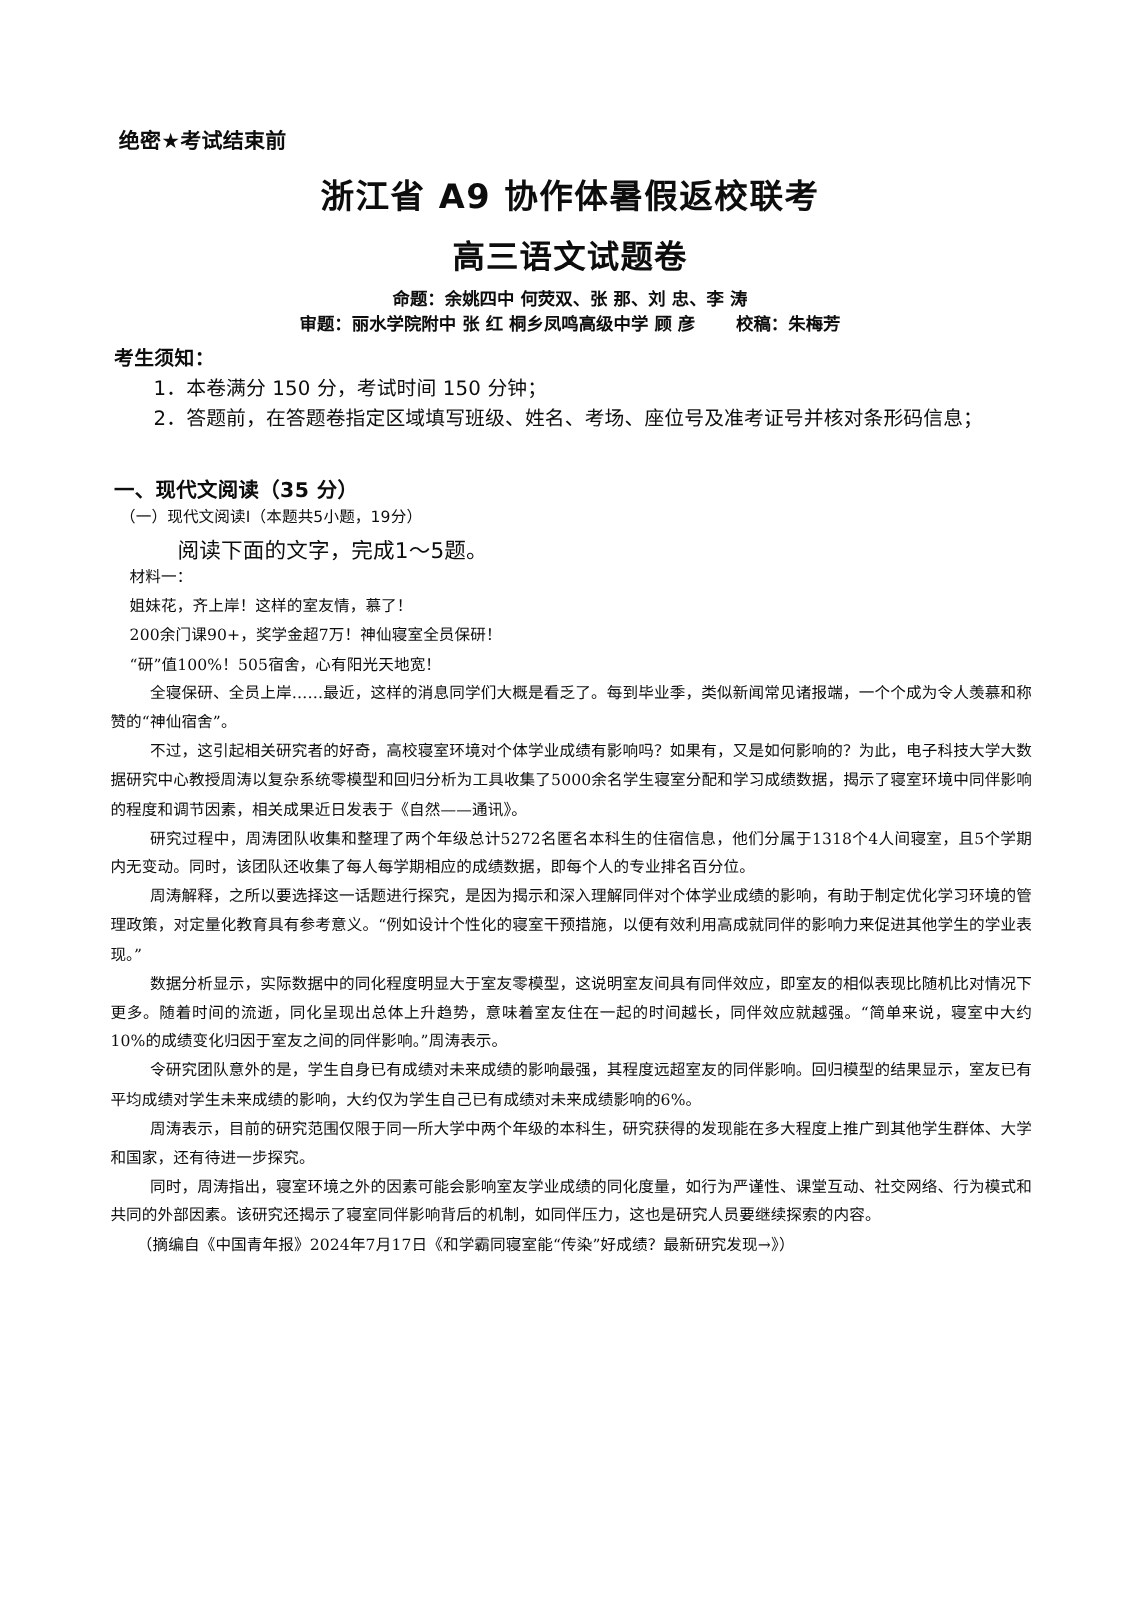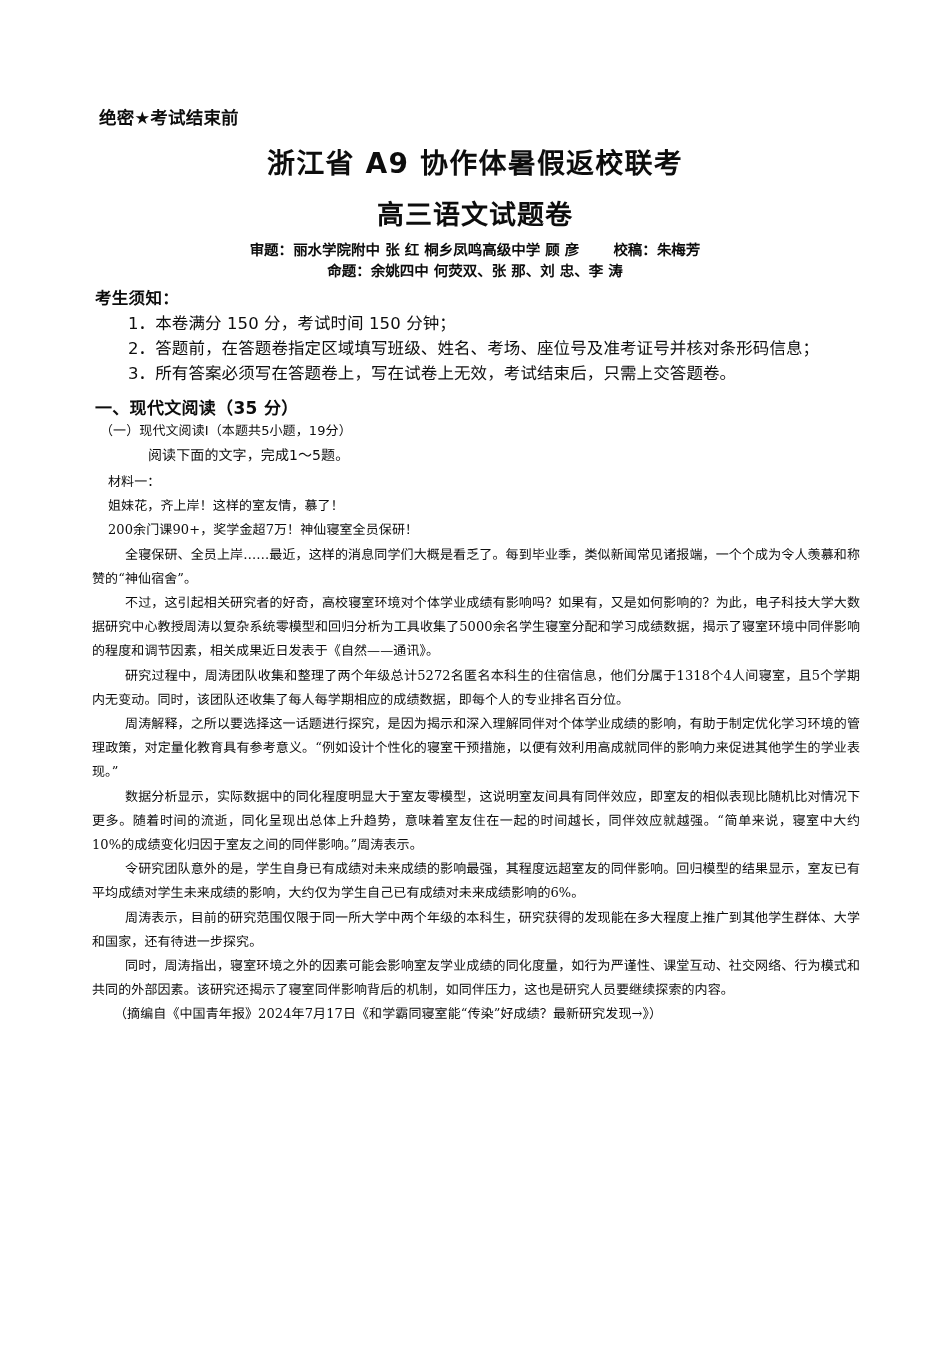--- a/index.html
+++ b/index.html
@@ -116,21 +116,21 @@
     font-family: "DejaVu Sans", "Liberation Sans", sans-serif;
     font-size: 13px;
     letter-spacing: 0.1px;
     white-space: nowrap;
   }
   .sec-h3 {
     position: absolute;
     left: 148px;
     top: 444px;
     font-family: "DejaVu Sans", "Liberation Sans", sans-serif;
-    font-size: 14px;
+    font-size: 18px;
     letter-spacing: 0.1px;
     white-space: nowrap;
   }
 
   
   .article {
     position: absolute;
     left: 92px;
     top: 470px;
     width: 768px;
@@ -175,39 +175,39 @@
 <body>
 
 <div class="page">
 
   <div class="secrecy">绝密★考试结束前</div>
 
   <div class="title-main">浙江省 A9 协作体暑假返校联考</div>
   <div class="title-sub">高三语文试题卷</div>
 
   <div class="credits">
+    <div class="line"><span>命题：</span><span>余姚四中 何荧双、张 那、刘 忠、李 涛</span></div>
     <div class="line second"><span>审题：</span><span>丽水学院附中 张 红  桐乡凤鸣高级中学 顾 彦</span><span class="sp-wide"></span><span>校稿：</span><span>朱梅芳</span></div>
-    <div class="line"><span>命题：</span><span>余姚四中 何荧双、张 那、刘 忠、李 涛</span></div>
   </div>
 
   <div class="notice">
     <div class="notice-head">考生须知：</div>
     <div class="notice-item">1．本卷满分 150 分，考试时间 150 分钟；</div>
     <div class="notice-item">2．答题前，在答题卷指定区域填写班级、姓名、考场、座位号及准考证号并核对条形码信息；</div>
-    <div class="notice-item">3．所有答案必须写在答题卷上，写在试卷上无效，考试结束后，只需上交答题卷。</div>
   </div>
 
   <div class="sec-h1">一、现代文阅读（35 分）</div>
   <div class="sec-h2">（一）现代文阅读Ⅰ（本题共5小题，19分）</div>
   <div class="sec-h3">阅读下面的文字，完成1～5题。</div>
 
   <div class="article">
     <div class="mat-label">材料一：</div>
     <div class="quote-line">姐妹花，齐上岸！这样的室友情，慕了！</div>
     <div class="quote-line">200余门课90+，奖学金超7万！神仙寝室全员保研！</div>
+    <div class="quote-line">“研”值100%！505宿舍，心有阳光天地宽！</div>
     <p>全寝保研、全员上岸……最近，这样的消息同学们大概是看乏了。每到毕业季，类似新闻常见诸报端，一个个成为令人羡慕和称赞的“神仙宿舍”。</p>
     <p>不过，这引起相关研究者的好奇，高校寝室环境对个体学业成绩有影响吗？如果有，又是如何影响的？为此，电子科技大学大数据研究中心教授周涛以复杂系统零模型和回归分析为工具收集了5000余名学生寝室分配和学习成绩数据，揭示了寝室环境中同伴影响的程度和调节因素，相关成果近日发表于《自然——通讯》。</p>
     <p>研究过程中，周涛团队收集和整理了两个年级总计5272名匿名本科生的住宿信息，他们分属于1318个4人间寝室，且5个学期内无变动。同时，该团队还收集了每人每学期相应的成绩数据，即每个人的专业排名百分位。</p>
     <p>周涛解释，之所以要选择这一话题进行探究，是因为揭示和深入理解同伴对个体学业成绩的影响，有助于制定优化学习环境的管理政策，对定量化教育具有参考意义。“例如设计个性化的寝室干预措施，以便有效利用高成就同伴的影响力来促进其他学生的学业表现。”</p>
     <p>数据分析显示，实际数据中的同化程度明显大于室友零模型，这说明室友间具有同伴效应，即室友的相似表现比随机比对情况下更多。随着时间的流逝，同化呈现出总体上升趋势，意味着室友住在一起的时间越长，同伴效应就越强。“简单来说，寝室中大约10%的成绩变化归因于室友之间的同伴影响。”周涛表示。</p>
     <p>令研究团队意外的是，学生自身已有成绩对未来成绩的影响最强，其程度远超室友的同伴影响。回归模型的结果显示，室友已有平均成绩对学生未来成绩的影响，大约仅为学生自己已有成绩对未来成绩影响的6%。</p>
     <p>周涛表示，目前的研究范围仅限于同一所大学中两个年级的本科生，研究获得的发现能在多大程度上推广到其他学生群体、大学和国家，还有待进一步探究。</p>
     <p>同时，周涛指出，寝室环境之外的因素可能会影响室友学业成绩的同化度量，如行为严谨性、课堂互动、社交网络、行为模式和共同的外部因素。该研究还揭示了寝室同伴影响背后的机制，如同伴压力，这也是研究人员要继续探索的内容。</p>
     <p class="src">（摘编自《中国青年报》2024年7月17日《和学霸同寝室能“传染”好成绩？最新研究发现→》）</p>
   </div>

